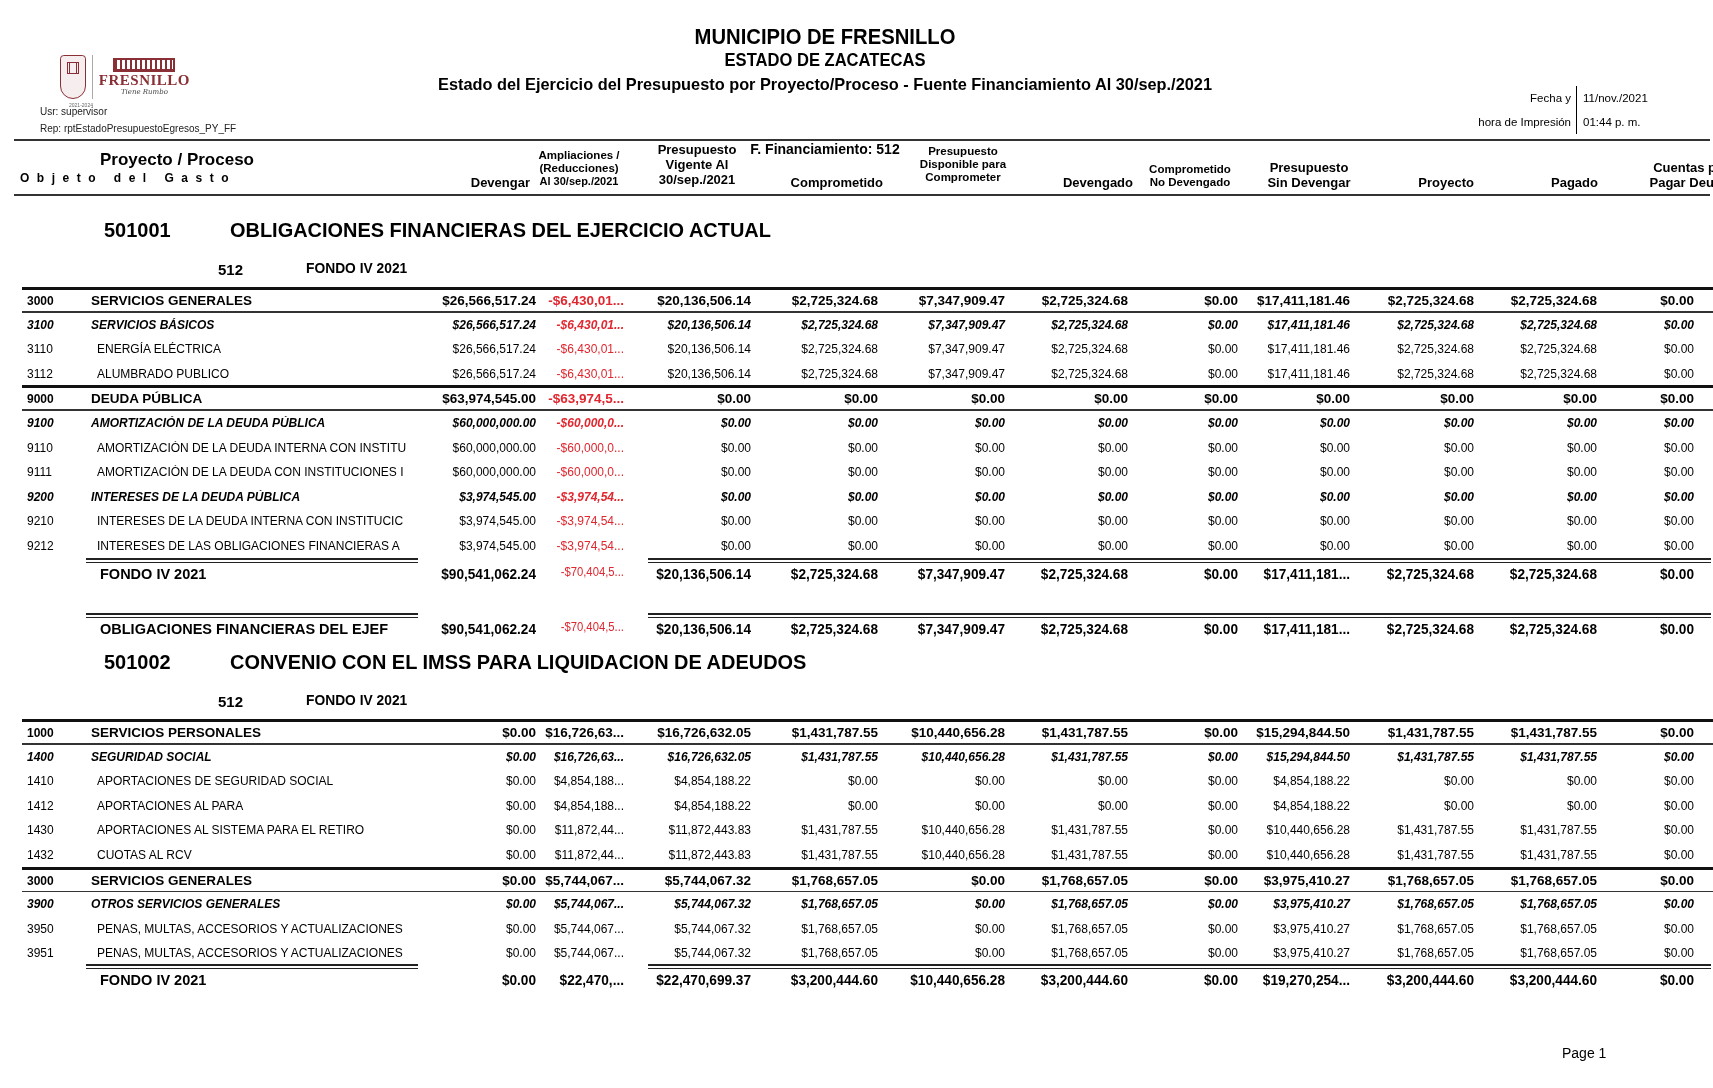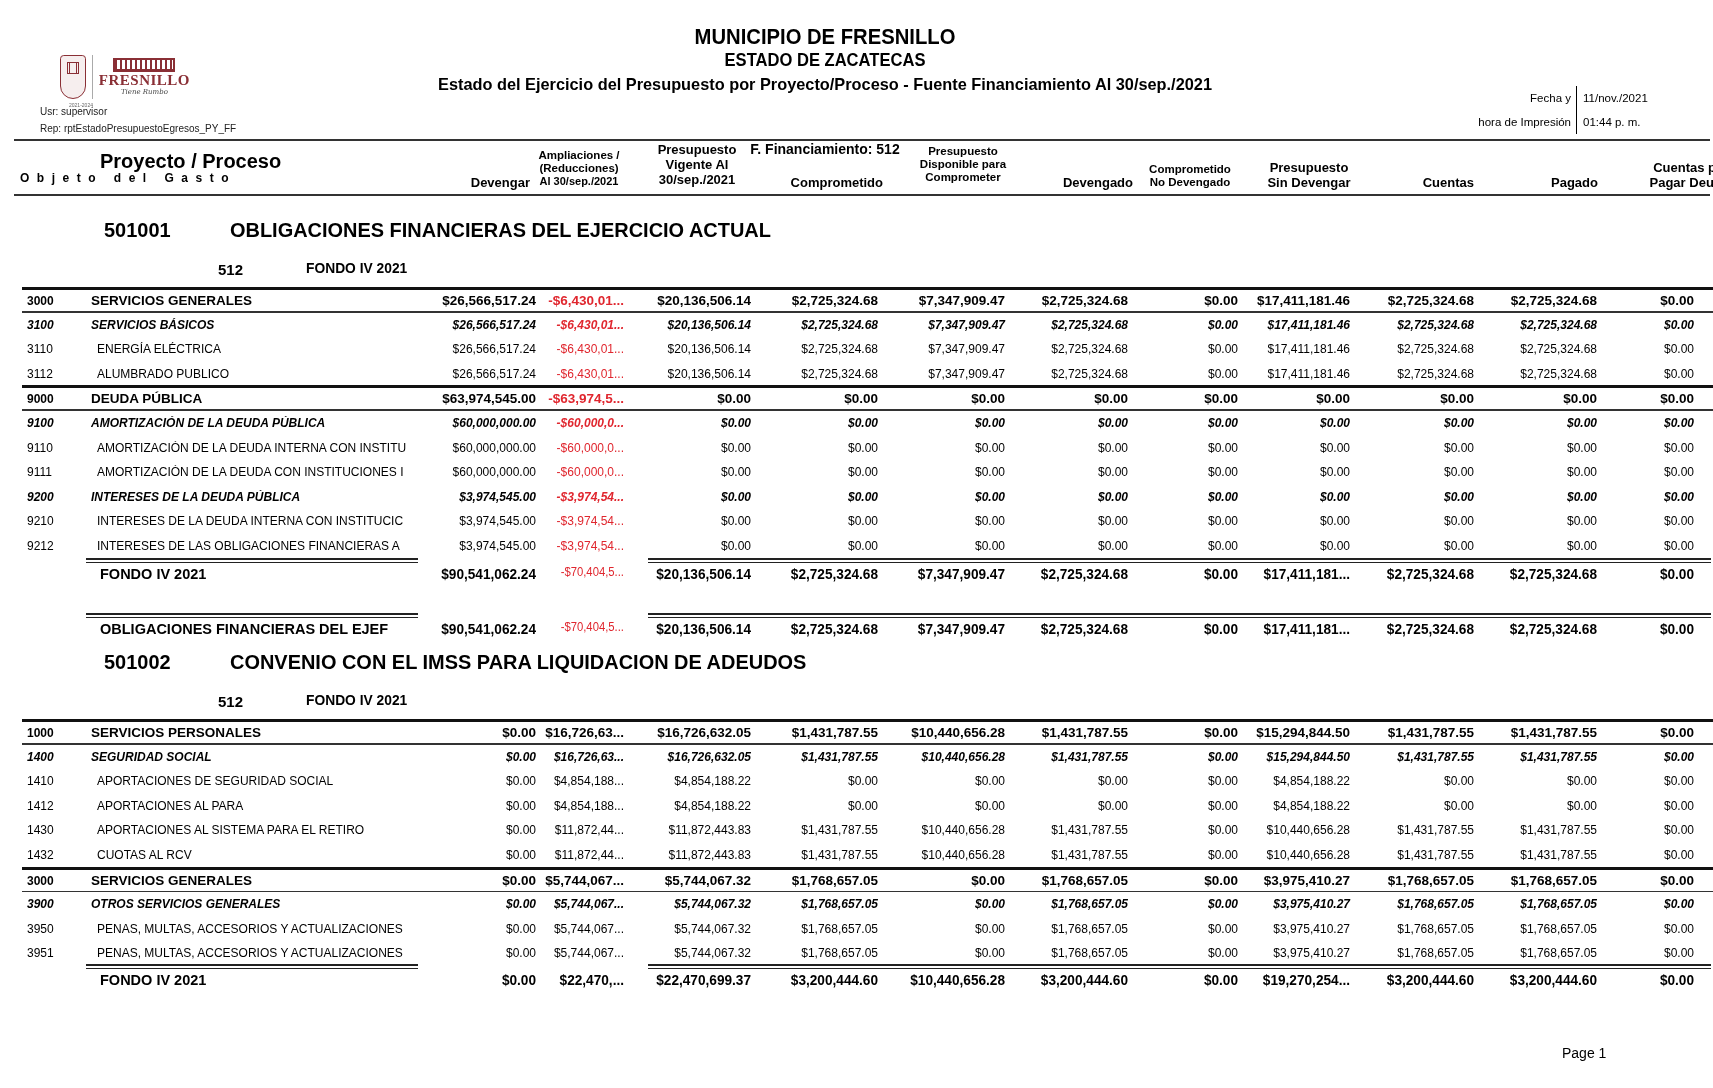--- a/index.html
+++ b/index.html
@@ -20,21 +20,21 @@
   .t2 { left: 0; width: 1650px; text-align: center; top: 50px; font-size: 18px; font-weight: bold; transform: scaleX(0.92); }
   .t3 { left: 0; width: 1650px; text-align: center; top: 75px; font-size: 17px; font-weight: bold; transform: scaleX(0.96); }
   .t4 { left: 0; width: 1650px; text-align: center; top: 101px; font-size: 14px; font-weight: bold; margin-top: 40px; }
   .datebox { left: 1400px; top: 86px; font-size: 11.5px; }
   .datebox .row { display: flex; height: 24px; align-items: center; }
   .datebox .lbl { width: 177px; text-align: right; padding-right: 5px; border-right: 1.5px solid #000; height: 24px; line-height: 24px; }
   .datebox .val { padding-left: 6px; }
   .hline { height: 2px; background: #333; }
   .colhdr { font-weight: bold; font-size: 13px; text-align: right; line-height: 15px; }
   .colhdr.sm { font-size: 11.5px; line-height: 13px; }
-  .proj-hdr { left: 100px; top: 150px; font-size: 20px; font-weight: bold; }
+  .proj-hdr { left: 100px; top: 150px; font-size: 17px; font-weight: bold; }
   .obj-hdr { left: 20px; top: 171px; font-size: 12px; font-weight: bold; letter-spacing: 7.5px; }
   .proj-title { font-size: 21px; font-weight: bold; transform-origin: left; transform: scaleX(0.95); white-space: nowrap; }
   .fund-code { font-size: 15px; font-weight: bold; }
   .fund-name { font-size: 15px; font-weight: bold; transform-origin: left; transform: scaleX(0.92); white-space: nowrap; }
   .row { position: absolute; left: 0; width: 1713px; height: 22px; font-size: 12px; }
   .row span { position: absolute; top: 4px; white-space: nowrap; }
   .row .code { left: 27px; }
   .row .desc { left: 91px; width: 325px; overflow: hidden; }
   .row.l1 { font-weight: bold; font-size: 13.5px; }
   .row.l1 .code { font-size: 12px; top: 5px; }
@@ -111,21 +111,21 @@
 </div>
 <div class="abs colhdr" style="left:1020px;top:175px;width:113px;">Devengado</div>
 <div class="abs colhdr sm" style="left:1140px;top:163px;width:100px;text-align:center;">
   <div>Comprometido</div>
     <div>No Devengado</div>
 </div>
 <div class="abs colhdr" style="left:1250px;top:160px;width:118px;text-align:center;">
   <div>Presupuesto</div>
     <div>Sin Devengar</div>
 </div>
-<div class="abs colhdr" style="left:1380px;top:175px;width:94px;">Cuentas</div>
+<div class="abs colhdr" style="left:1380px;top:175px;width:94px;">Proyecto</div>
 <div class="abs colhdr" style="left:1500px;top:175px;width:98px;">Pagado</div>
 <div class="abs colhdr" style="left:1628px;top:160px;width:101px;">
   <div>Cuentas por</div>
     <div>Pagar Deuda</div>
 </div>
 <div class="abs hline" style="left:14px;top:194px;width:1696px;"></div>
 
 <div class="abs proj-title" style="left:104px;top:218px;">501001</div>
 <div class="abs proj-title" style="left:230px;top:218px;">OBLIGACIONES FINANCIERAS DEL EJERCICIO ACTUAL</div>
 <div class="abs fund-code" style="left:218px;top:261px;">512</div>

